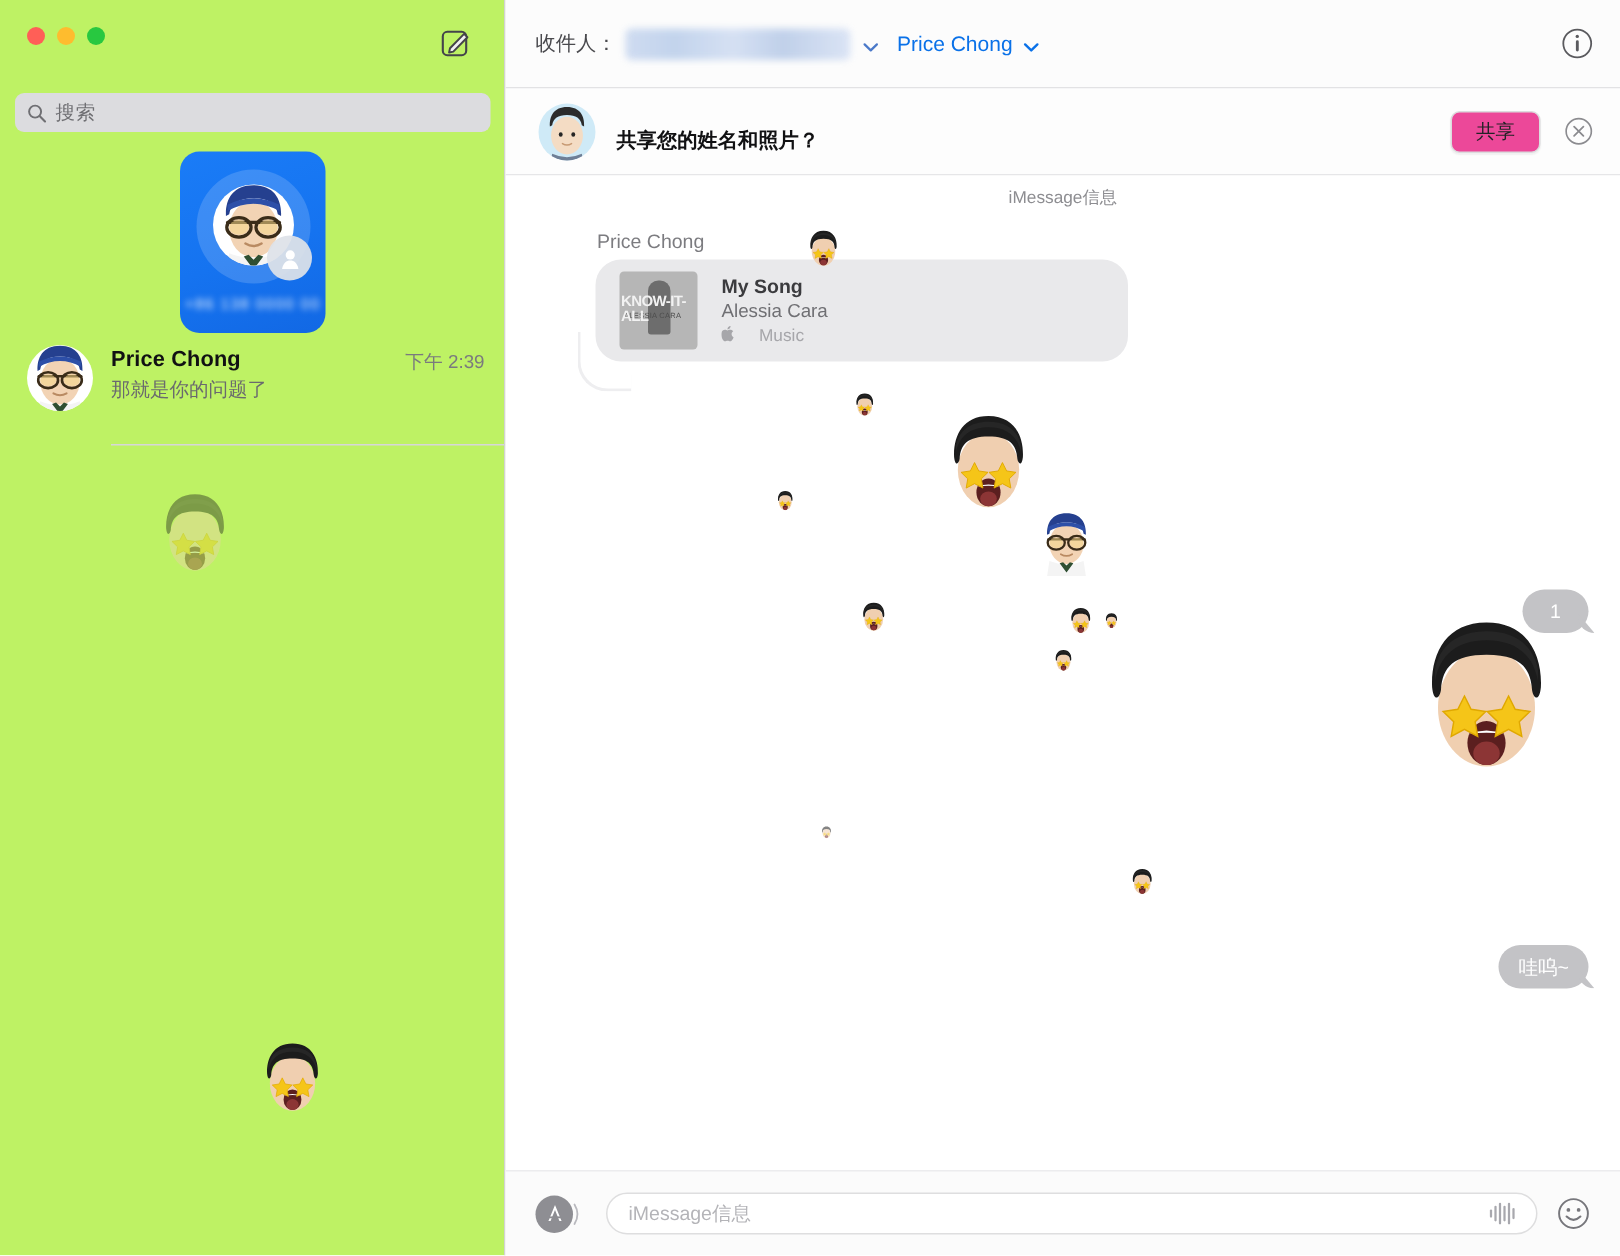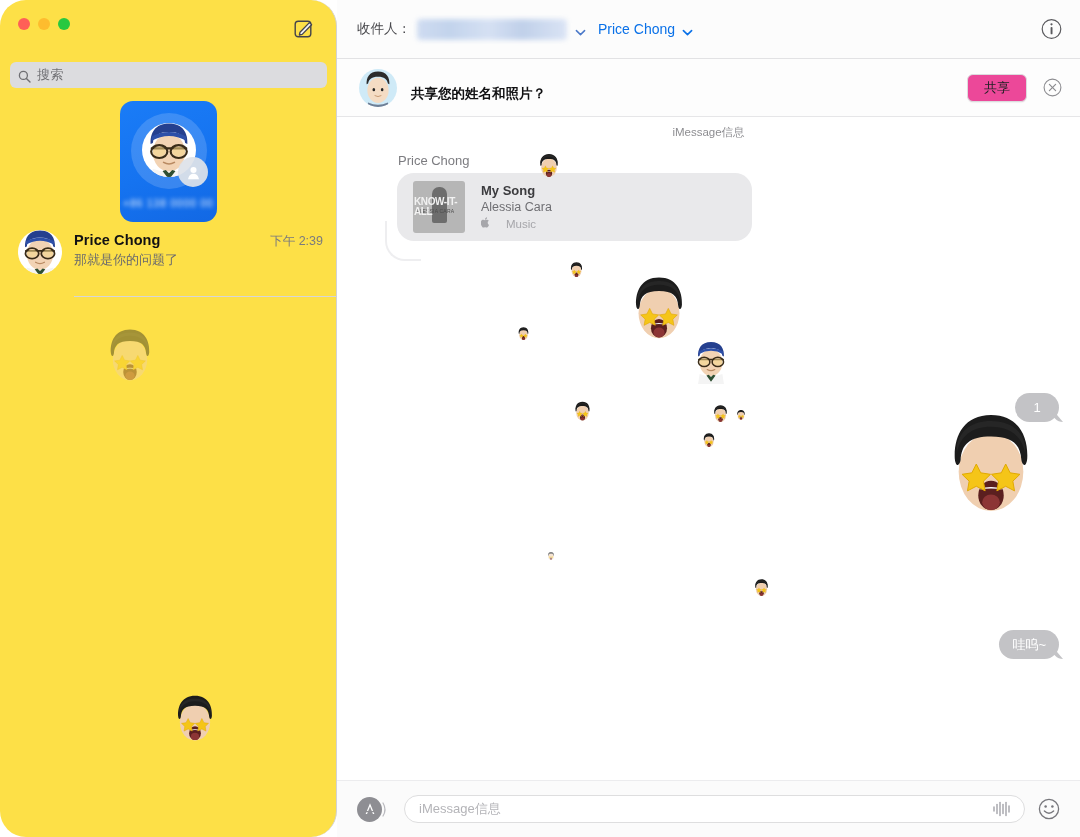--- a/index.html
+++ b/index.html
@@ -16,25 +16,24 @@
     display: flex;
     background: #ffffff;
     overflow: hidden;
   }
 
   
   .sidebar {
     position: relative;
     width: 337px;
     height: 837px;
-    background: #fde047;
+    background: #bef264;
     border-right: 1px solid #d2d2d4;
     box-sizing: border-box;
     flex: 0 0 337px;
-    border-radius: 26px;
   }
   .traffic {
     position: absolute;
     top: 18px; left: 18px;
     display: flex; gap: 8px;
     align-items: center;
   }
   .light { width: 12px; height: 12px; border-radius: 50%; display:block; }
   .light.red    { background: #ff5f57; }
   .light.yellow { background: #febc2e; }

